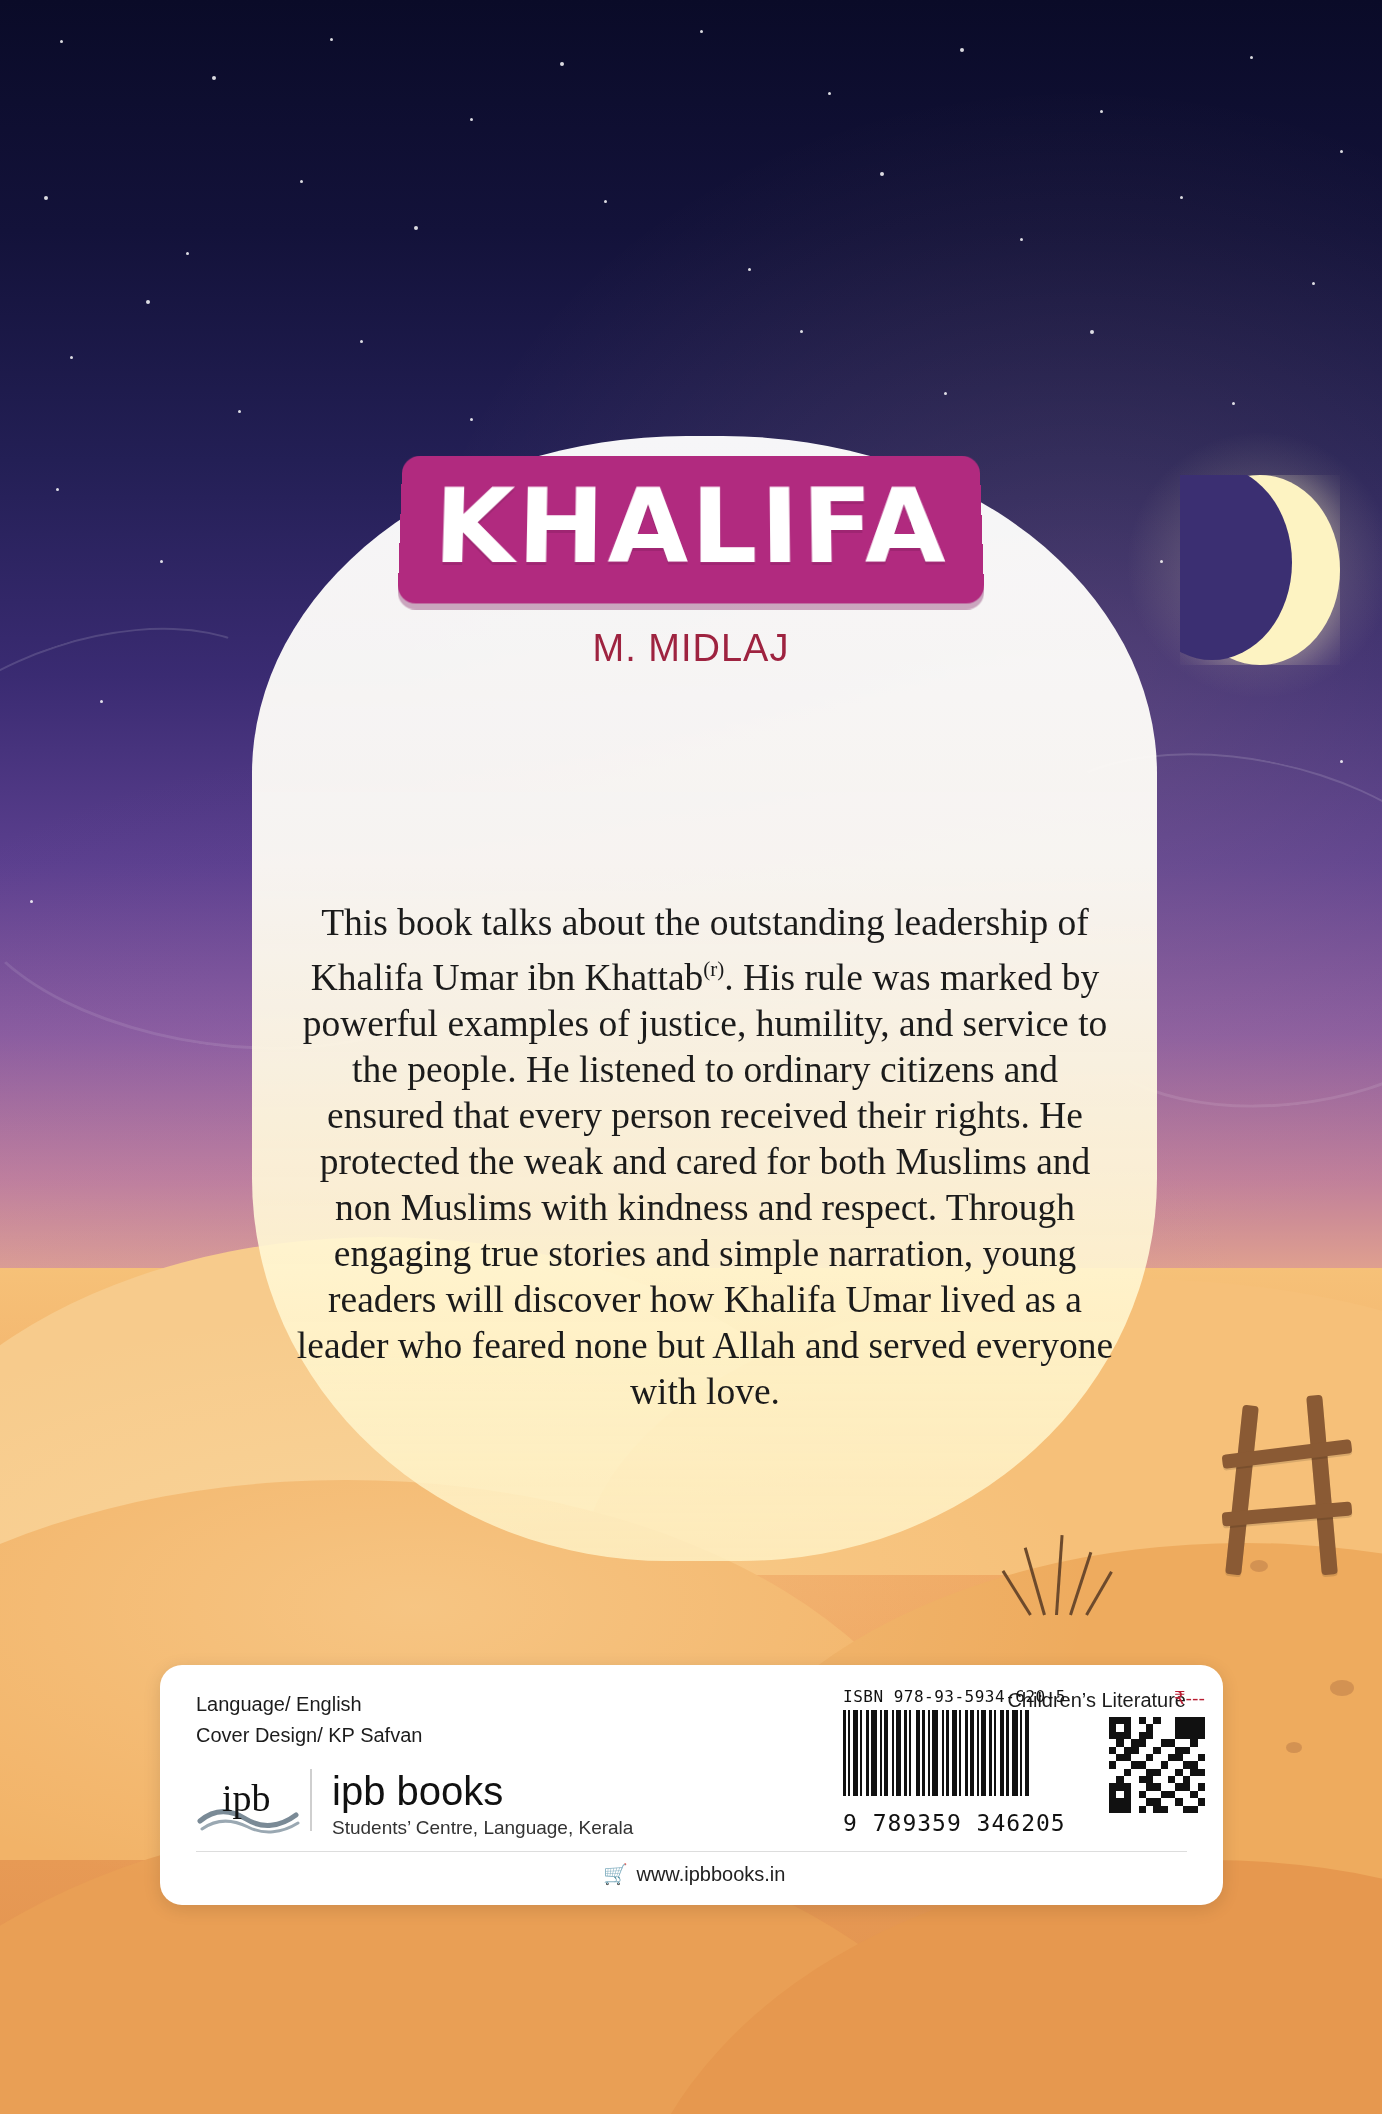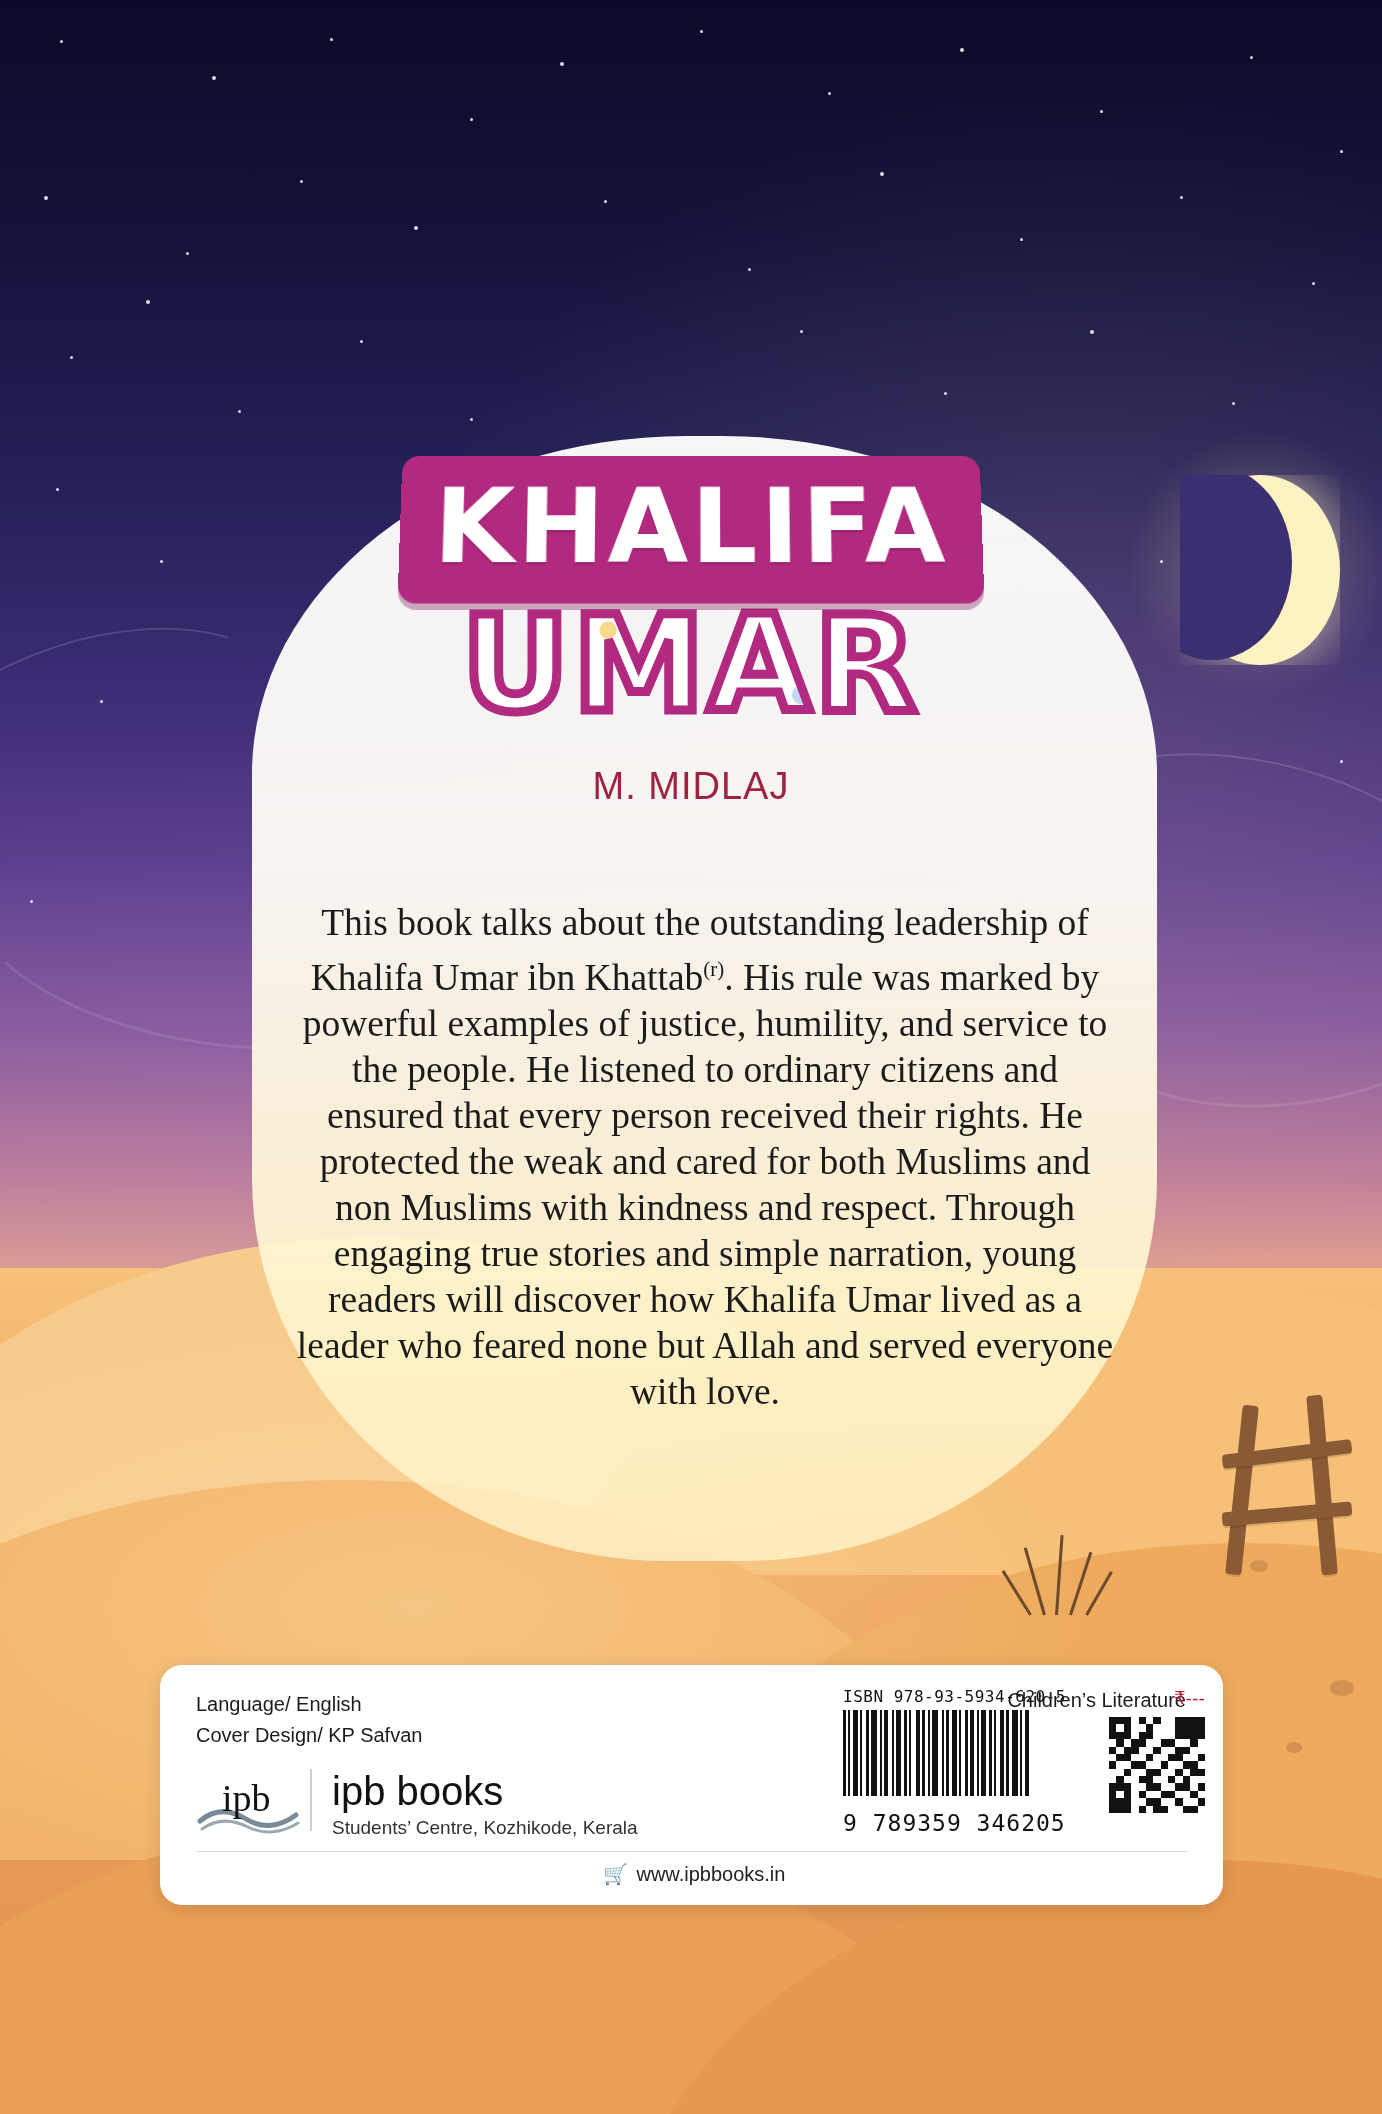--- a/index.html
+++ b/index.html
@@ -533,21 +533,20 @@
   </div>
 
   <div class="pebble" style="left:1330px; top:1680px; width:24px; height:16px;"></div>
   <div class="pebble" style="left:1286px; top:1742px; width:16px; height:11px;"></div>
   <div class="pebble" style="left:1250px; top:1560px; width:18px; height:12px;"></div>
 
   <div class="blob"></div>
 
   <div class="title-wrap">
     <div class="title-khalifa">KHALIFA</div>
-    <div class="title-umar title-umar-fallback">UMAR</div>
     <div class="author">M. MIDLAJ</div>
   </div>
 
   <div class="blurb">
     <span>This book talks about the outstanding leadership of Khalifa Umar ibn Khattab</span><sup>(r)</sup><span>. His rule was marked by powerful examples of justice, humility, and service to the people. He listened to ordinary citizens and ensured that every person received their rights. He protected the weak and cared for both Muslims and non Muslims with kindness and respect. Through engaging true stories and simple narration, young readers will discover how Khalifa Umar lived as a leader who feared none but Allah and served everyone with love.</span>
   </div>
 
   <div class="card">
 
     <div class="card-row">
@@ -680,21 +679,21 @@
       <div class="logo-mark">
         <svg width="108" height="70" viewBox="0 0 108 70" xmlns="http://www.w3.org/2000/svg">
           <path d="M4 52 C18 40, 34 40, 50 50 C66 60, 84 58, 100 46" stroke="#7a8a96" stroke-width="5" fill="none" stroke-linecap="round"></path>
           <path d="M6 60 C20 50, 36 50, 52 58 C68 66, 86 64, 102 54" stroke="#9aa8b2" stroke-width="3" fill="none" stroke-linecap="round"></path>
           <text x="26" y="42" font-family="Liberation Serif, serif" font-size="38" fill="#111">ipb</text>
         </svg>
       </div>
       <div class="logo-divider"></div>
       <div>
         <div class="pub-name">ipb books</div>
-        <div class="pub-sub">Students’ Centre, Kozhikode, Kerala</div>
+        <div class="pub-sub">Students’ Centre, Language, Kerala</div>
       </div>
     </div>
 
     <div class="card-sep"></div>
 
     <div class="website">
       <span class="cart-icon">🛒</span><span>www.ipbbooks.in</span>
     </div>
 
   </div>

